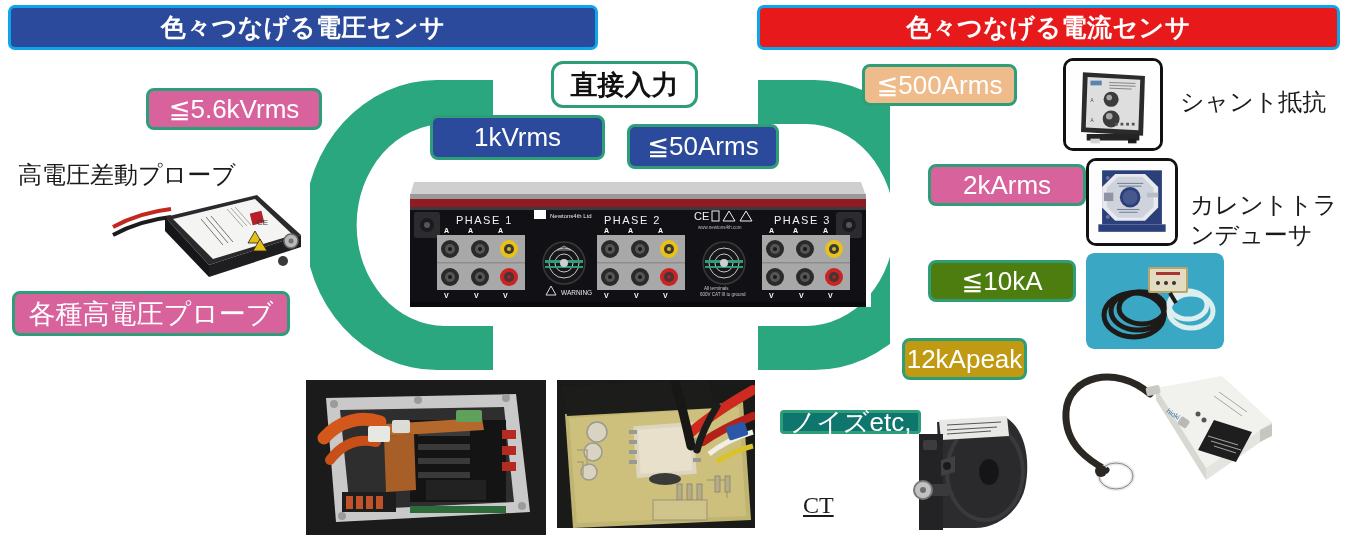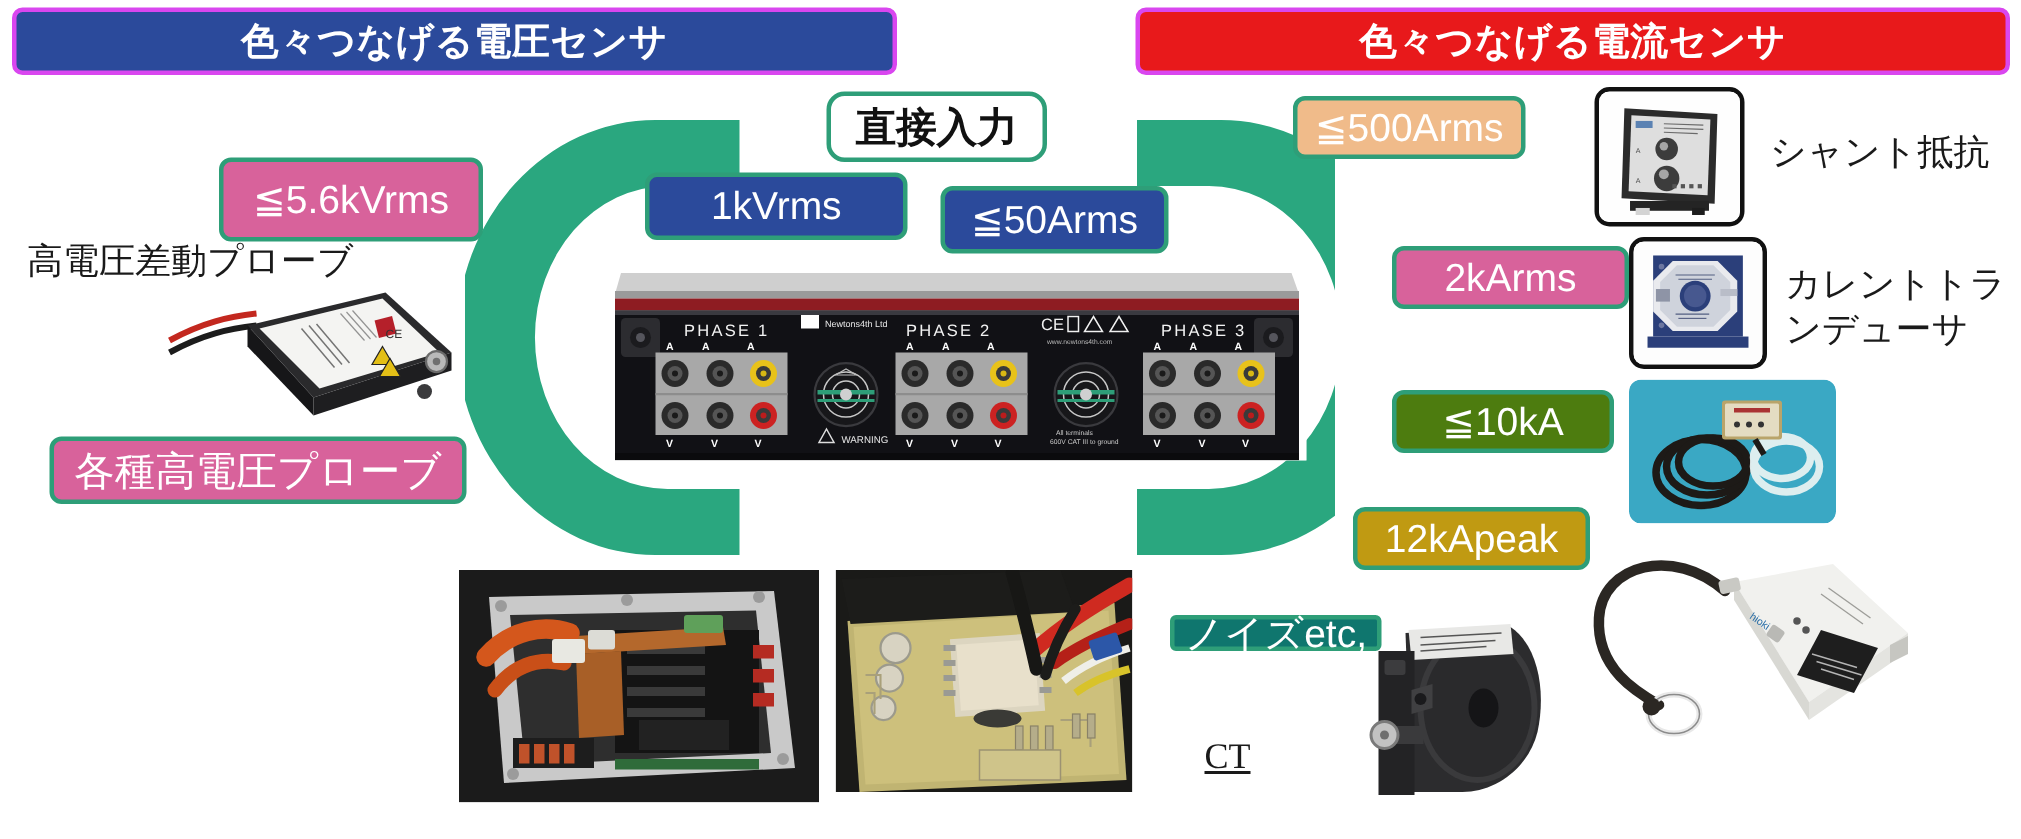--- a/index.html
+++ b/index.html
@@ -14,21 +14,21 @@
     background:#ffffff;
     overflow:hidden;
   }
 
   
   .banner{
     position:absolute;
     display:flex;
     align-items:center;
     justify-content:center;
-    border:3px solid #d946ef;
+    border:3px solid #0ea5e9;
     border-radius:7px;
     color:#ffffff;
     font-weight:bold;
     letter-spacing:.5px;
     box-sizing:border-box;
   }
   #banner-voltage{
     left:8px;top:5px;width:590px;height:45px;
     background:#2b4a9b;
     font-size:25px;
@@ -260,21 +260,21 @@
 
       <polygon points="147,124 152,133 142,133" fill="none" stroke="#ddd" stroke-width="1"></polygon>
       <text x="157" y="133" font-family="Liberation Sans, sans-serif" font-size="6.5" fill="#e6e6e6">WARNING</text>
       <text x="300" y="128" font-family="Liberation Sans, sans-serif" font-size="4.5" fill="#c9c9c9">All terminals</text>
       <text x="296" y="134" font-family="Liberation Sans, sans-serif" font-size="4.5" fill="#c9c9c9">600V CAT III to ground</text>
 
       <rect x="6" y="140" width="456" height="5" fill="#0b0b0d"></rect>
     </svg>
   </div>
 
-  <div class="badge" id="badge-56kv" style="left:146px;top:88px;width:176px;height:56px;background:#d8629b;margin-top:17px;">
+  <div class="badge" id="badge-56kv" style="left:146px;top:88px;width:176px;height:42px;background:#d8629b;">
     <span>≦5.6kVrms</span>
   </div>
 
   <div class="caption" style="left:18px;top:133px;">
     <span>高電圧差動プローブ</span>
   </div>
 
   <div class="photo" id="photo-hv-probe" style="left:105px;top:165px;width:205px;height:125px;">
     <svg viewBox="0 0 205 125" preserveAspectRatio="none">
       <rect x="0" y="0" width="205" height="125" fill="#ffffff"></rect>
@@ -305,21 +305,21 @@
       <polygon points="155,74 162,86 148,86" fill="#e3bf17" stroke="#222" stroke-width="0.8"></polygon>
 
       <text x="152" y="60" font-family="Liberation Sans, sans-serif" font-size="8" fill="#333">CE</text>
 
       <circle cx="186" cy="76" r="7" fill="#b9b9b9" stroke="#6a6a6a" stroke-width="1.5"></circle>
       <circle cx="186" cy="76" r="2.5" fill="#707070"></circle>
       <circle cx="178" cy="96" r="5" fill="#3a3a3c"></circle>
     </svg>
   </div>
 
-  <div class="badge" id="badge-hv-probes" style="left:12px;top:291px;width:278px;height:45px;background:#d8629b;font-size:27px;margin-left:21px;">
+  <div class="badge" id="badge-hv-probes" style="left:12px;top:291px;width:278px;height:45px;background:#d8629b;font-size:27px;">
     <span>各種高電圧プローブ</span>
   </div>
 
   <div class="badge" id="badge-500a" style="left:862px;top:64px;width:155px;height:42px;background:#f0bb8a;">
     <span>≦500Arms</span>
   </div>
 
   <div class="photo framed" id="photo-shunt" style="left:1063px;top:58px;width:100px;height:93px;">
     <svg viewBox="0 0 100 93" preserveAspectRatio="none">
       <rect x="0" y="0" width="100" height="93" fill="#fefefe"></rect>
@@ -374,21 +374,21 @@
       <g stroke="#33406b" stroke-width="0.8" opacity="0.8">
         <line x1="30" y1="52" x2="54" y2="52"></line>
         <line x1="32" y1="55" x2="52" y2="55"></line>
       </g>
       <rect x="10" y="68" width="72" height="8" fill="#2b3f7a"></rect>
       <circle cx="20" cy="18" r="2" fill="#6b76a0"></circle>
       <circle cx="20" cy="60" r="2" fill="#6b76a0"></circle>
     </svg>
   </div>
 
-  <div class="caption" style="left:1190px;top:148px;">
+  <div class="caption" style="left:1190px;top:163px;">
     <span>カレントトラ
 ンデューサ</span>
   </div>
 
   <div class="badge" id="badge-10ka" style="left:928px;top:260px;width:148px;height:42px;background:#4d7c0f;">
     <span>≦10kA</span>
   </div>
 
   <div class="photo" id="photo-flex-probe" style="left:1086px;top:253px;width:138px;height:96px;border-radius:8px;">
     <svg viewBox="0 0 138 96" preserveAspectRatio="none">
@@ -408,21 +408,21 @@
       <rect x="62" y="14" width="40" height="26" rx="2" fill="#b9a46a"></rect>
       <rect x="64" y="16" width="36" height="22" rx="1" fill="#e4dcc2"></rect>
       <rect x="70" y="19" width="24" height="3" fill="#a33"></rect>
       <circle cx="72" cy="30" r="2" fill="#333"></circle>
       <circle cx="80" cy="30" r="2" fill="#333"></circle>
       <circle cx="88" cy="30" r="2" fill="#333"></circle>
       <path d="M84 40 L90 50" stroke="#1d1a17" stroke-width="4" fill="none"></path>
     </svg>
   </div>
 
-  <div class="badge" id="badge-12ka" style="left:902px;top:338px;width:158px;height:42px;background:#c09a12;">
+  <div class="badge" id="badge-12ka" style="left:902px;top:338px;width:125px;height:42px;background:#c09a12;">
     <span>12kApeak</span>
   </div>
 
   <div class="badge sq" id="badge-noise" style="left:780px;top:410px;width:141px;height:24px;background:#0f766e;">
     <span>ノイズetc,</span>
   </div>
 
   <div class="caption" style="left:803px;top:462px;font-family:'Liberation Serif',serif;text-decoration:underline;">
     <span>CT</span>
   </div>

